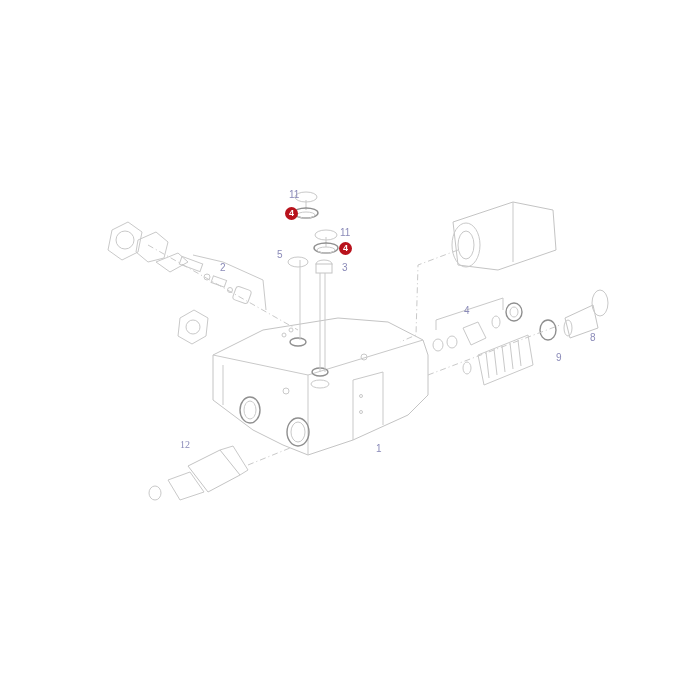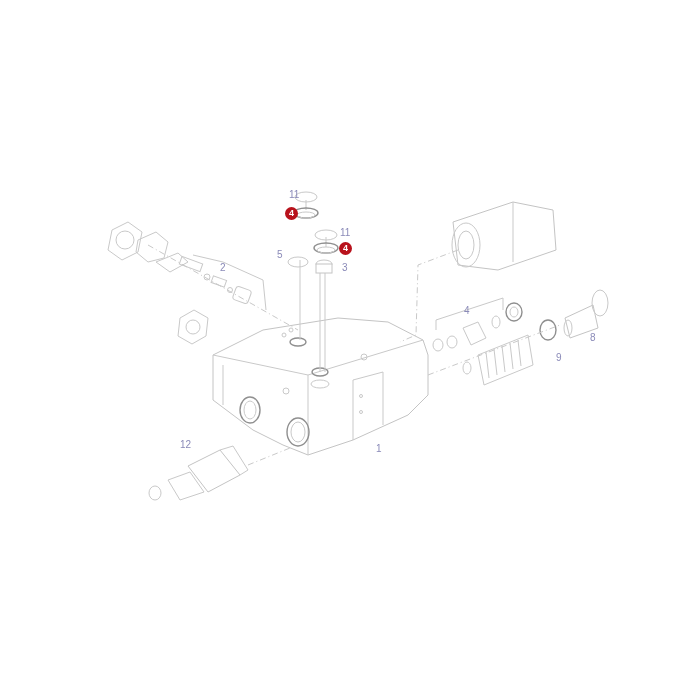--- a/index.html
+++ b/index.html
@@ -121,18 +121,18 @@
   
   <span class="label" style="left:281px;top:190px;">11</span>
   <span class="label" style="left:332px;top:228px;">11</span>
   <span class="label" style="left:269px;top:250px;">5</span>
   <span class="label" style="left:334px;top:263px;">3</span>
   <span class="label" style="left:212px;top:263px;">2</span>
   <span class="label" style="left:456px;top:306px;">4</span>
   <span class="label" style="left:582px;top:333px;">8</span>
   <span class="label" style="left:548px;top:353px;">9</span>
   <span class="label" style="left:368px;top:444px;">1</span>
-  <span class="label" style="left:172px;top:440px;">12</span>
+  <span class="label" style="left:172px;top:440px;font-family:Liberation Serif, serif;">12</span>
 
   
   <span class="callout" style="left:277px;top:207px;">4</span>
   <span class="callout" style="left:331px;top:242px;">4</span>
 </div>
 
 </body></html>

